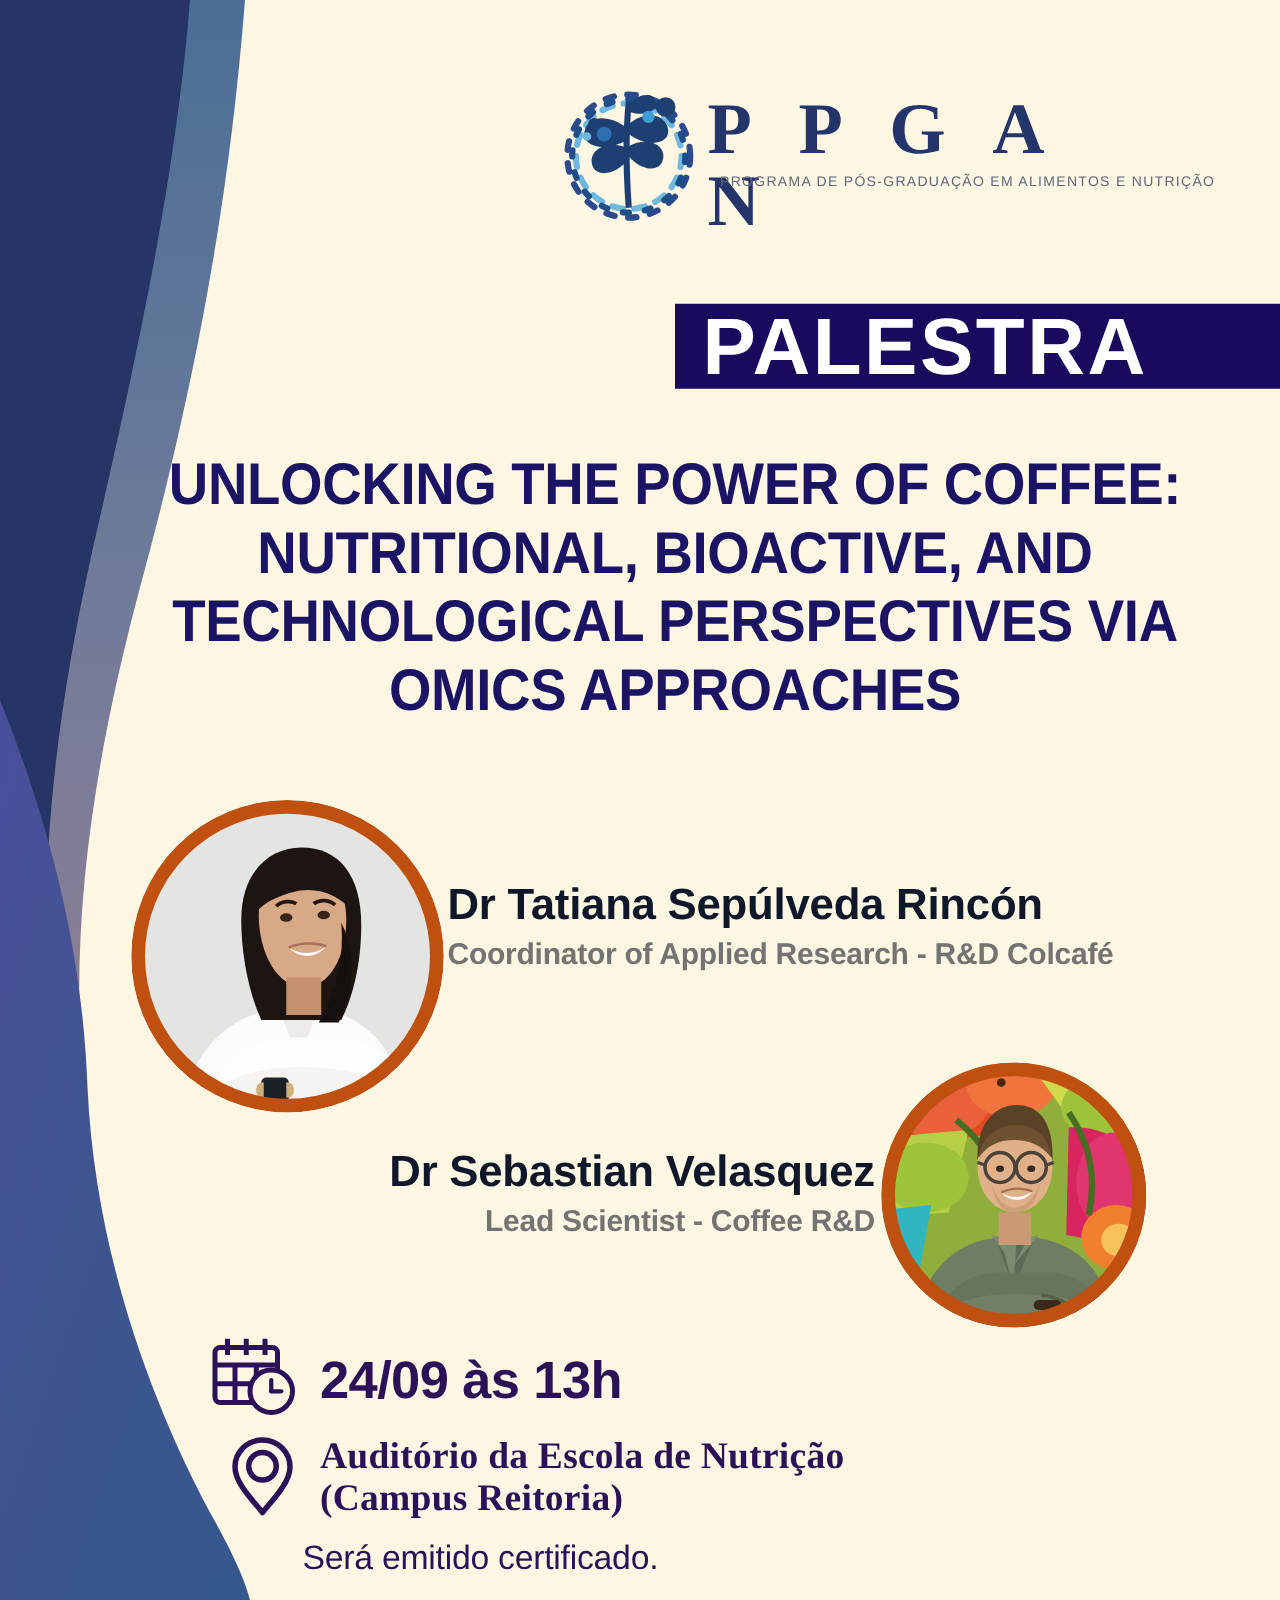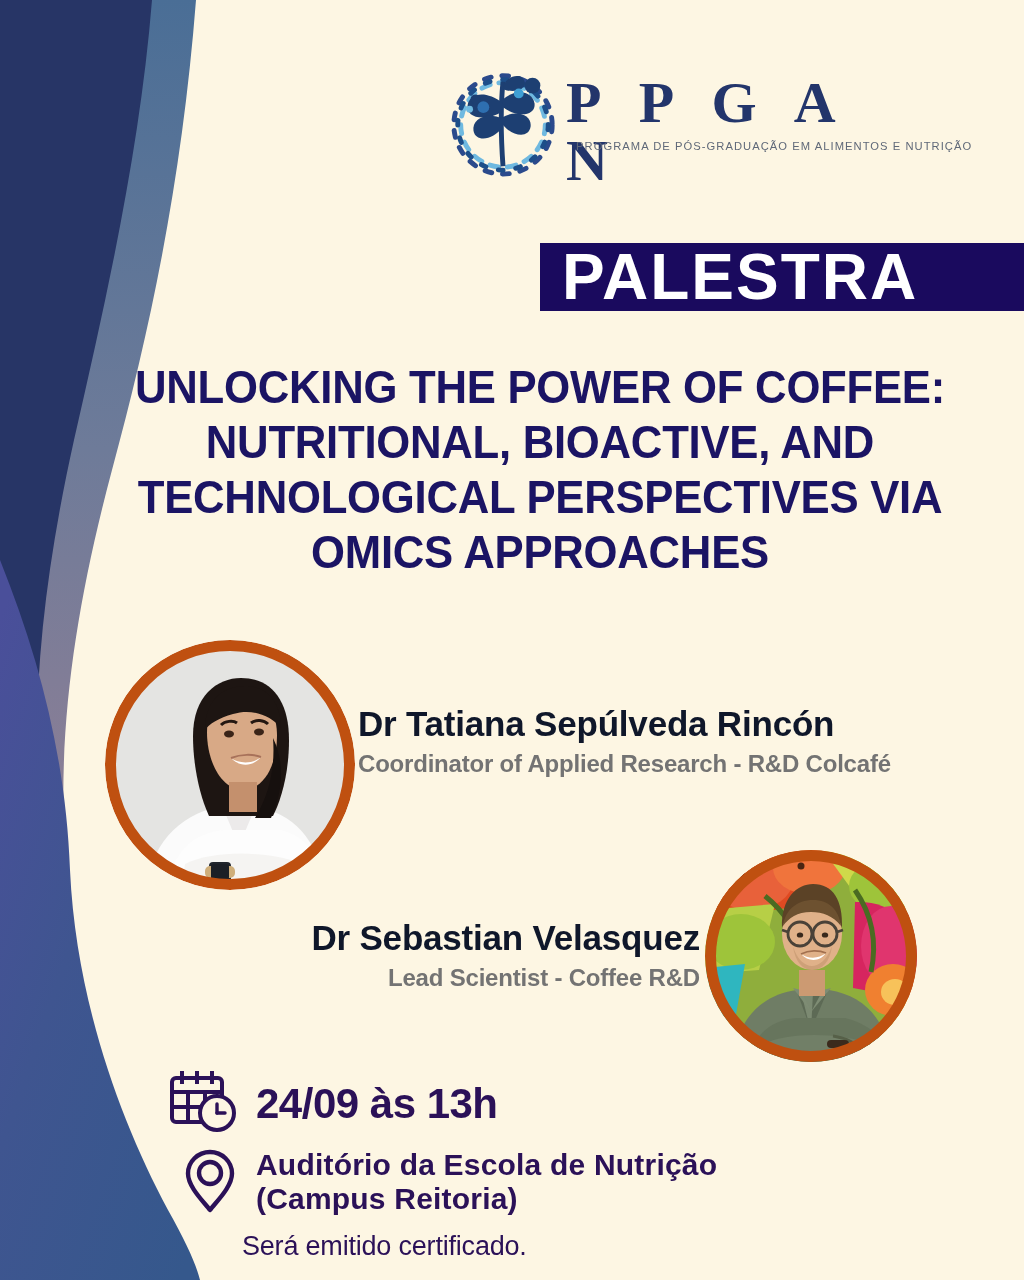--- a/index.html
+++ b/index.html
@@ -202,20 +202,21 @@
     font-size: 42px;
     margin-left: 16px;
     margin-top: 6px;
     letter-spacing: -0.5px;
   }
   #place-text {
     font-size: 30px;
     margin-left: 18px;
     margin-top: 2px;
     letter-spacing: 0.2px;
+    font-family: Liberation Serif, serif;
   }
   #cert-note {
     position: absolute;
     left: 242px; top: 1232px;
     color: #2b1158;
     font-size: 27px;
     line-height: 1.1;
     letter-spacing: -0.2px;
   }
 </style>

